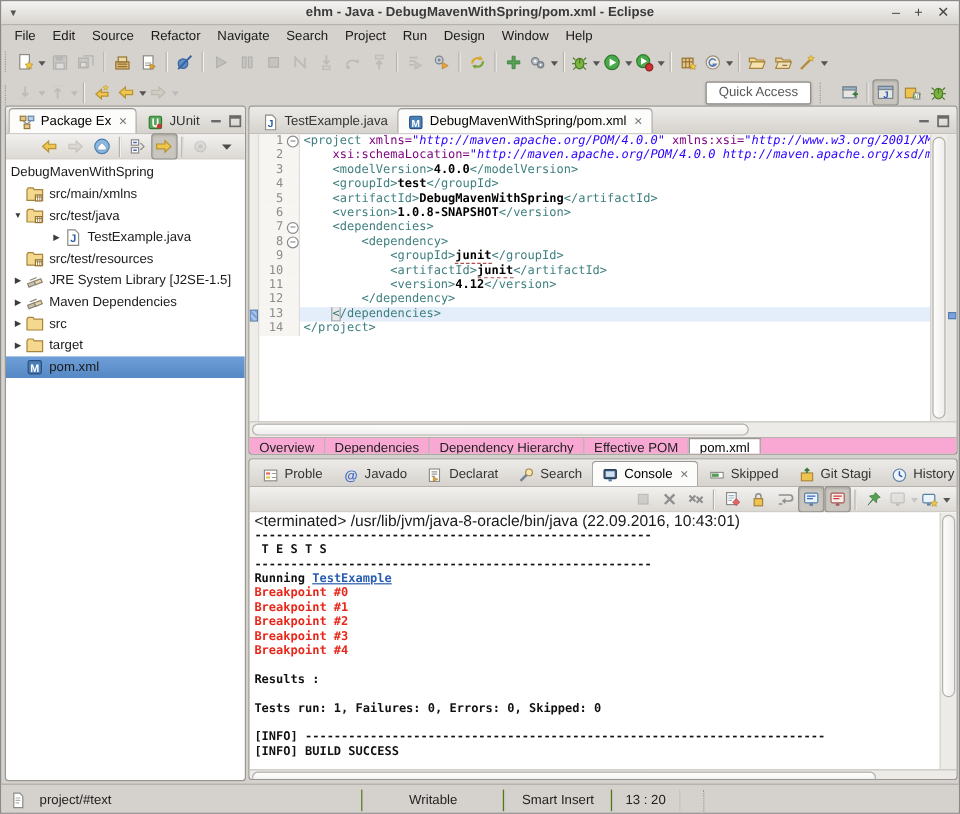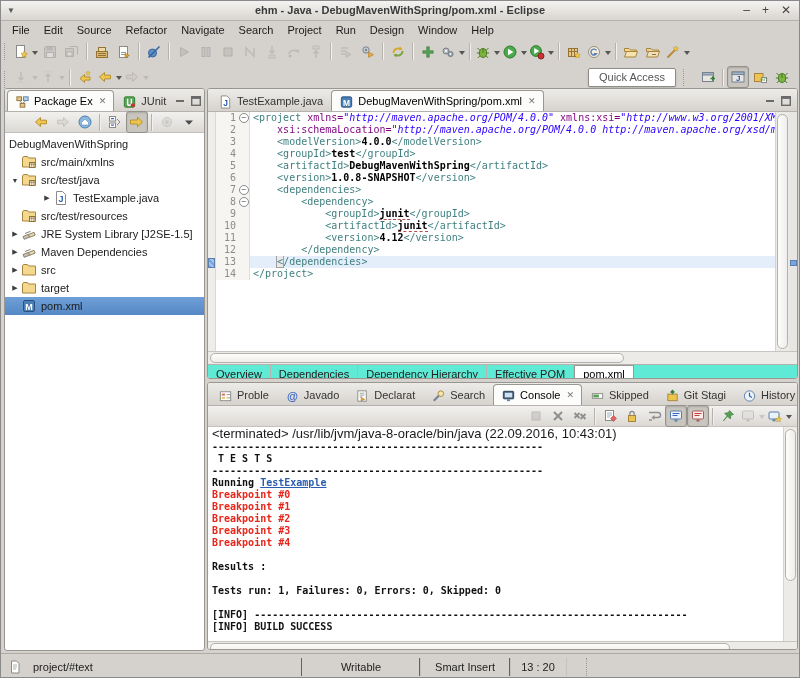--- a/index.html
+++ b/index.html
@@ -63,21 +63,21 @@
   .tk-val{color:var(--xml-value,#2a00ff);font-style:italic;}
   .tk-txt{color:#000;font-weight:bold;}
   .tk-txtu{color:#000;font-weight:bold;border-bottom:1px dashed #b05050;}
   .tk-tagm{color:var(--xml-tag,#3f7f7f);outline:1px solid #a0a0a0;background:#e9e9e9;}
   .vsb{width:13px;background:#edebe8;border-left:1px solid #d6d3ce;position:relative;flex:0 0 13px;}
   .vsb .thumb{position:absolute;left:1px;right:1px;border-radius:6px;background:linear-gradient(90deg,#fdfdfc,#efeeec);border:1px solid #b3b0ab;}
   #ovRuler{width:8px;background:#e8e6e2;position:relative;flex:0 0 8px;}
   #ovMark{position:absolute;left:1px;top:148px;width:5px;height:4px;background:#7ba3dc;border:1px solid #5a7fae;}
   .hsb{height:12px;background:#edebe8;border-top:1px solid #c8c5c0;position:relative;}
   .hsb .thumb{position:absolute;top:1px;height:8px;border-radius:5px;background:linear-gradient(#fdfdfc,#efeeec);border:1px solid #b3b0ab;}
-  #edBtabs{height:17px;background:#5eead4;border-top:1px solid #b5b2ad;display:flex;align-items:stretch;font-size:11px;}
+  #edBtabs{height:17px;background:#f9a8d4;border-top:1px solid #b5b2ad;display:flex;align-items:stretch;font-size:11px;}
   .btab{padding:0 8px;display:flex;align-items:center;border-right:1px solid #b8b5b0;color:#222;}
   .btab.active{background:#fff;border:1px solid #9a9793;border-bottom:none;color:#000;}
   
   #coBody{height:214px;background:#fff;position:relative;overflow:hidden;}
   #conHeader{height:14px;line-height:14px;padding-left:4px;color:#1a1a1a;font-size:13px;white-space:nowrap;}
   .conline{height:12px;line-height:12px;font:bold 10px "DejaVu Sans Mono",monospace;white-space:pre;padding-left:4px;}
   .c-out{color:#111;}
   .c-err{color:var(--stderr-red,#e8271b);}
   .c-link{color:var(--console-link,#2a5db0);text-decoration:underline;}
   #coVsb{position:absolute;right:0;top:0;bottom:0;width:13px;background:#edebe8;border-left:1px solid #d6d3ce;}

